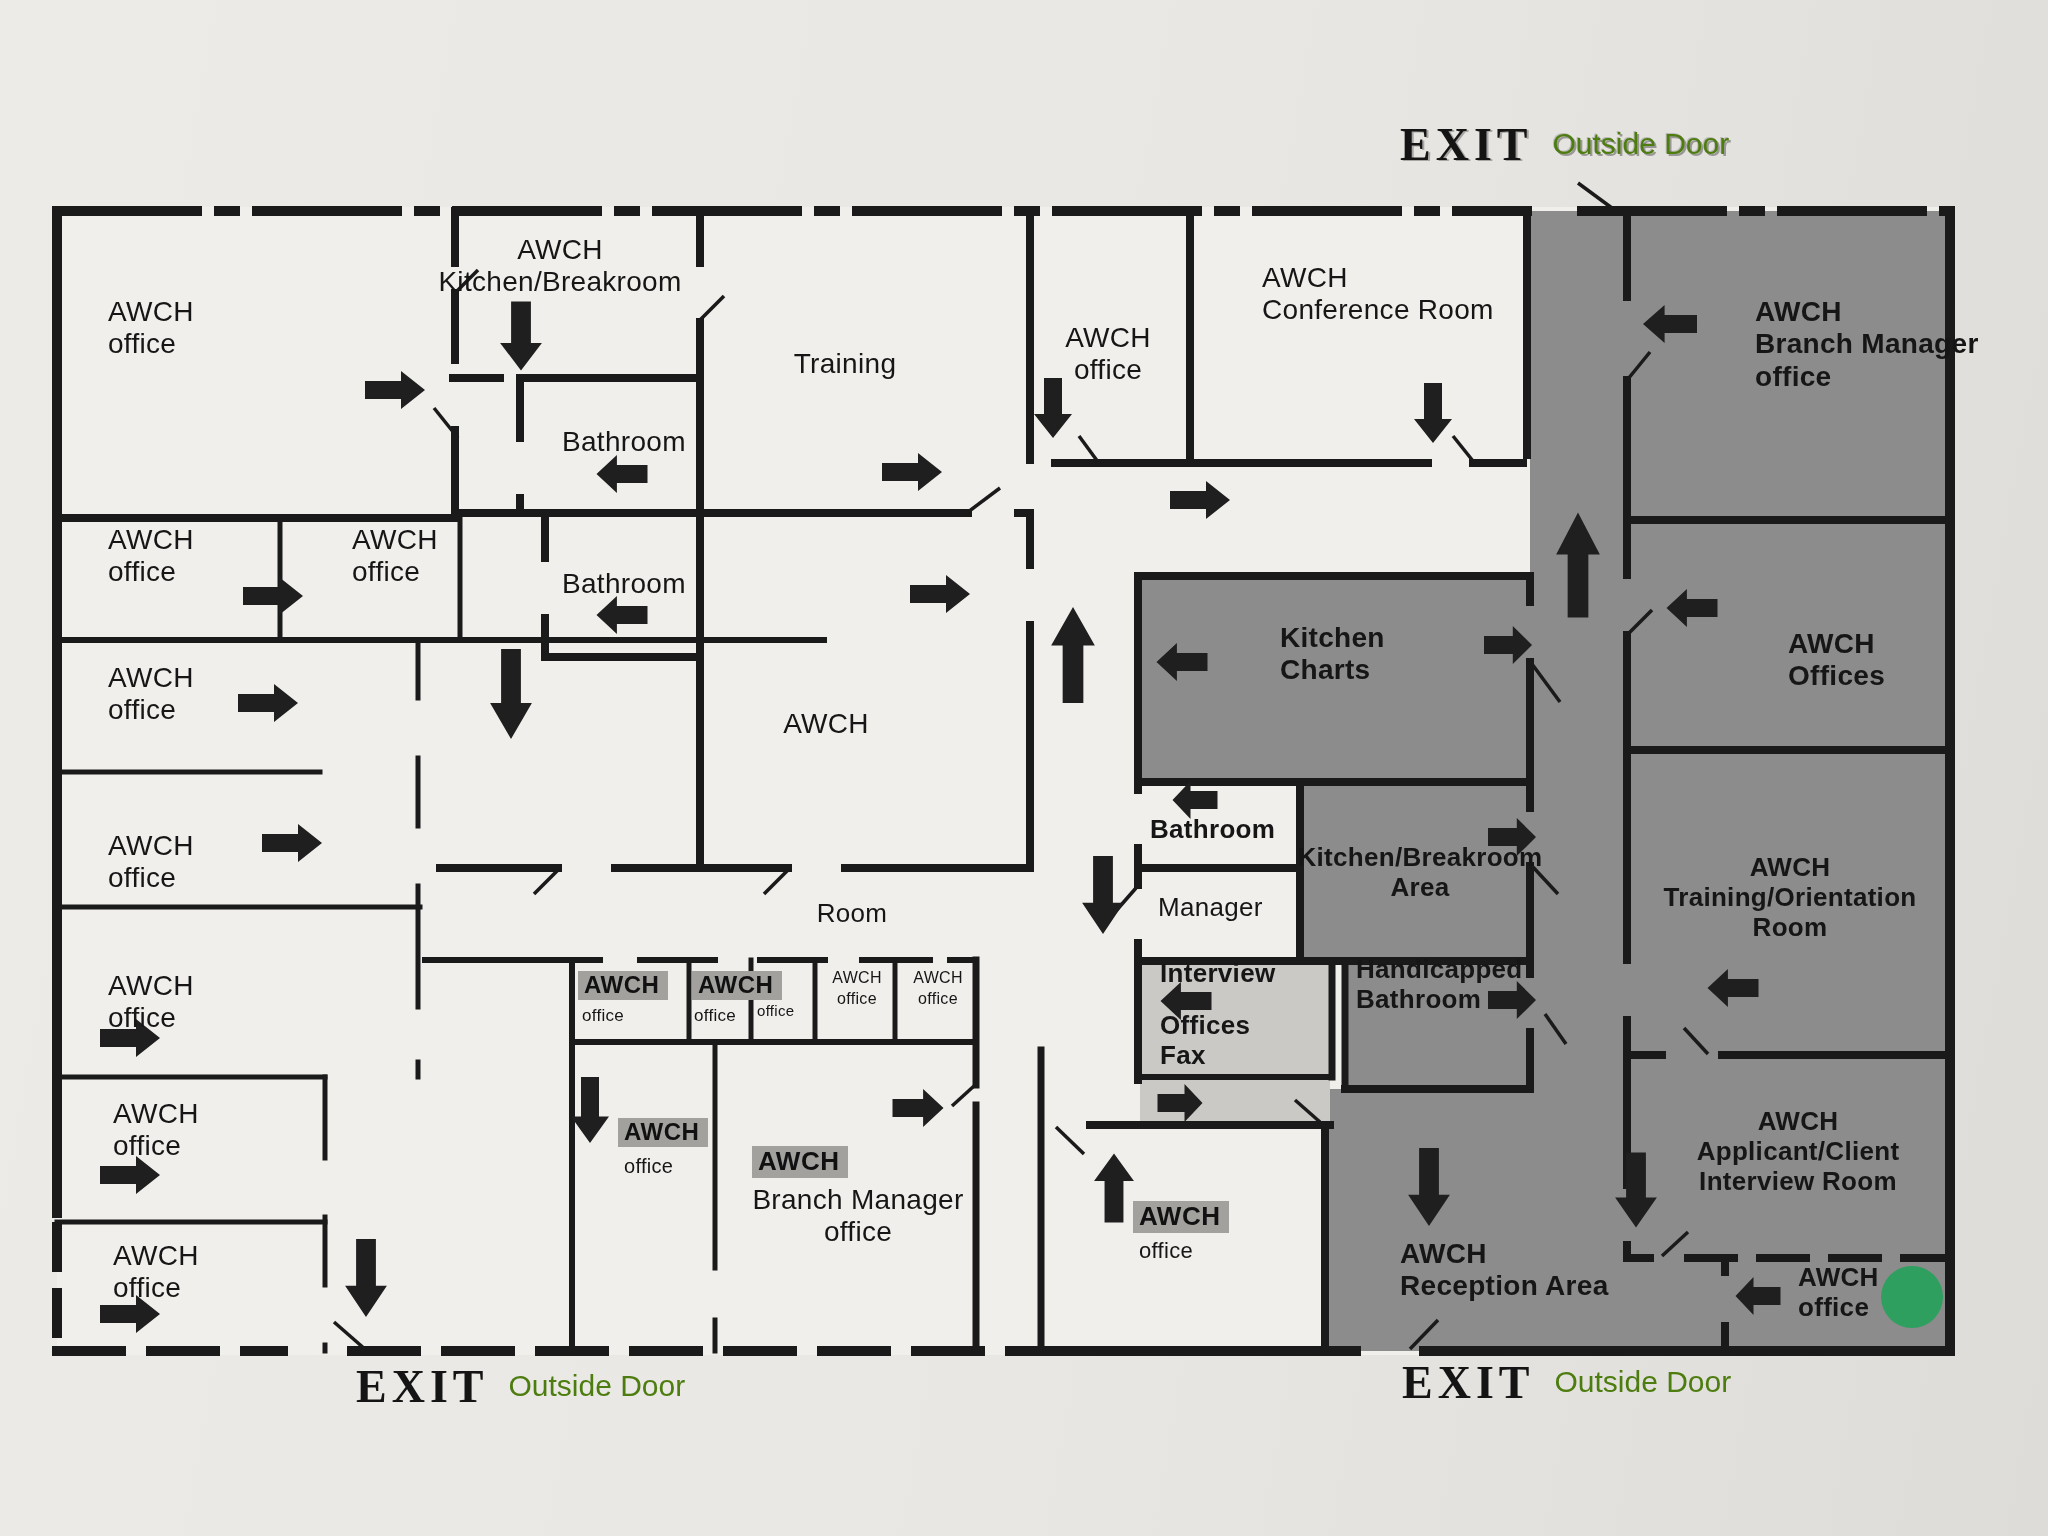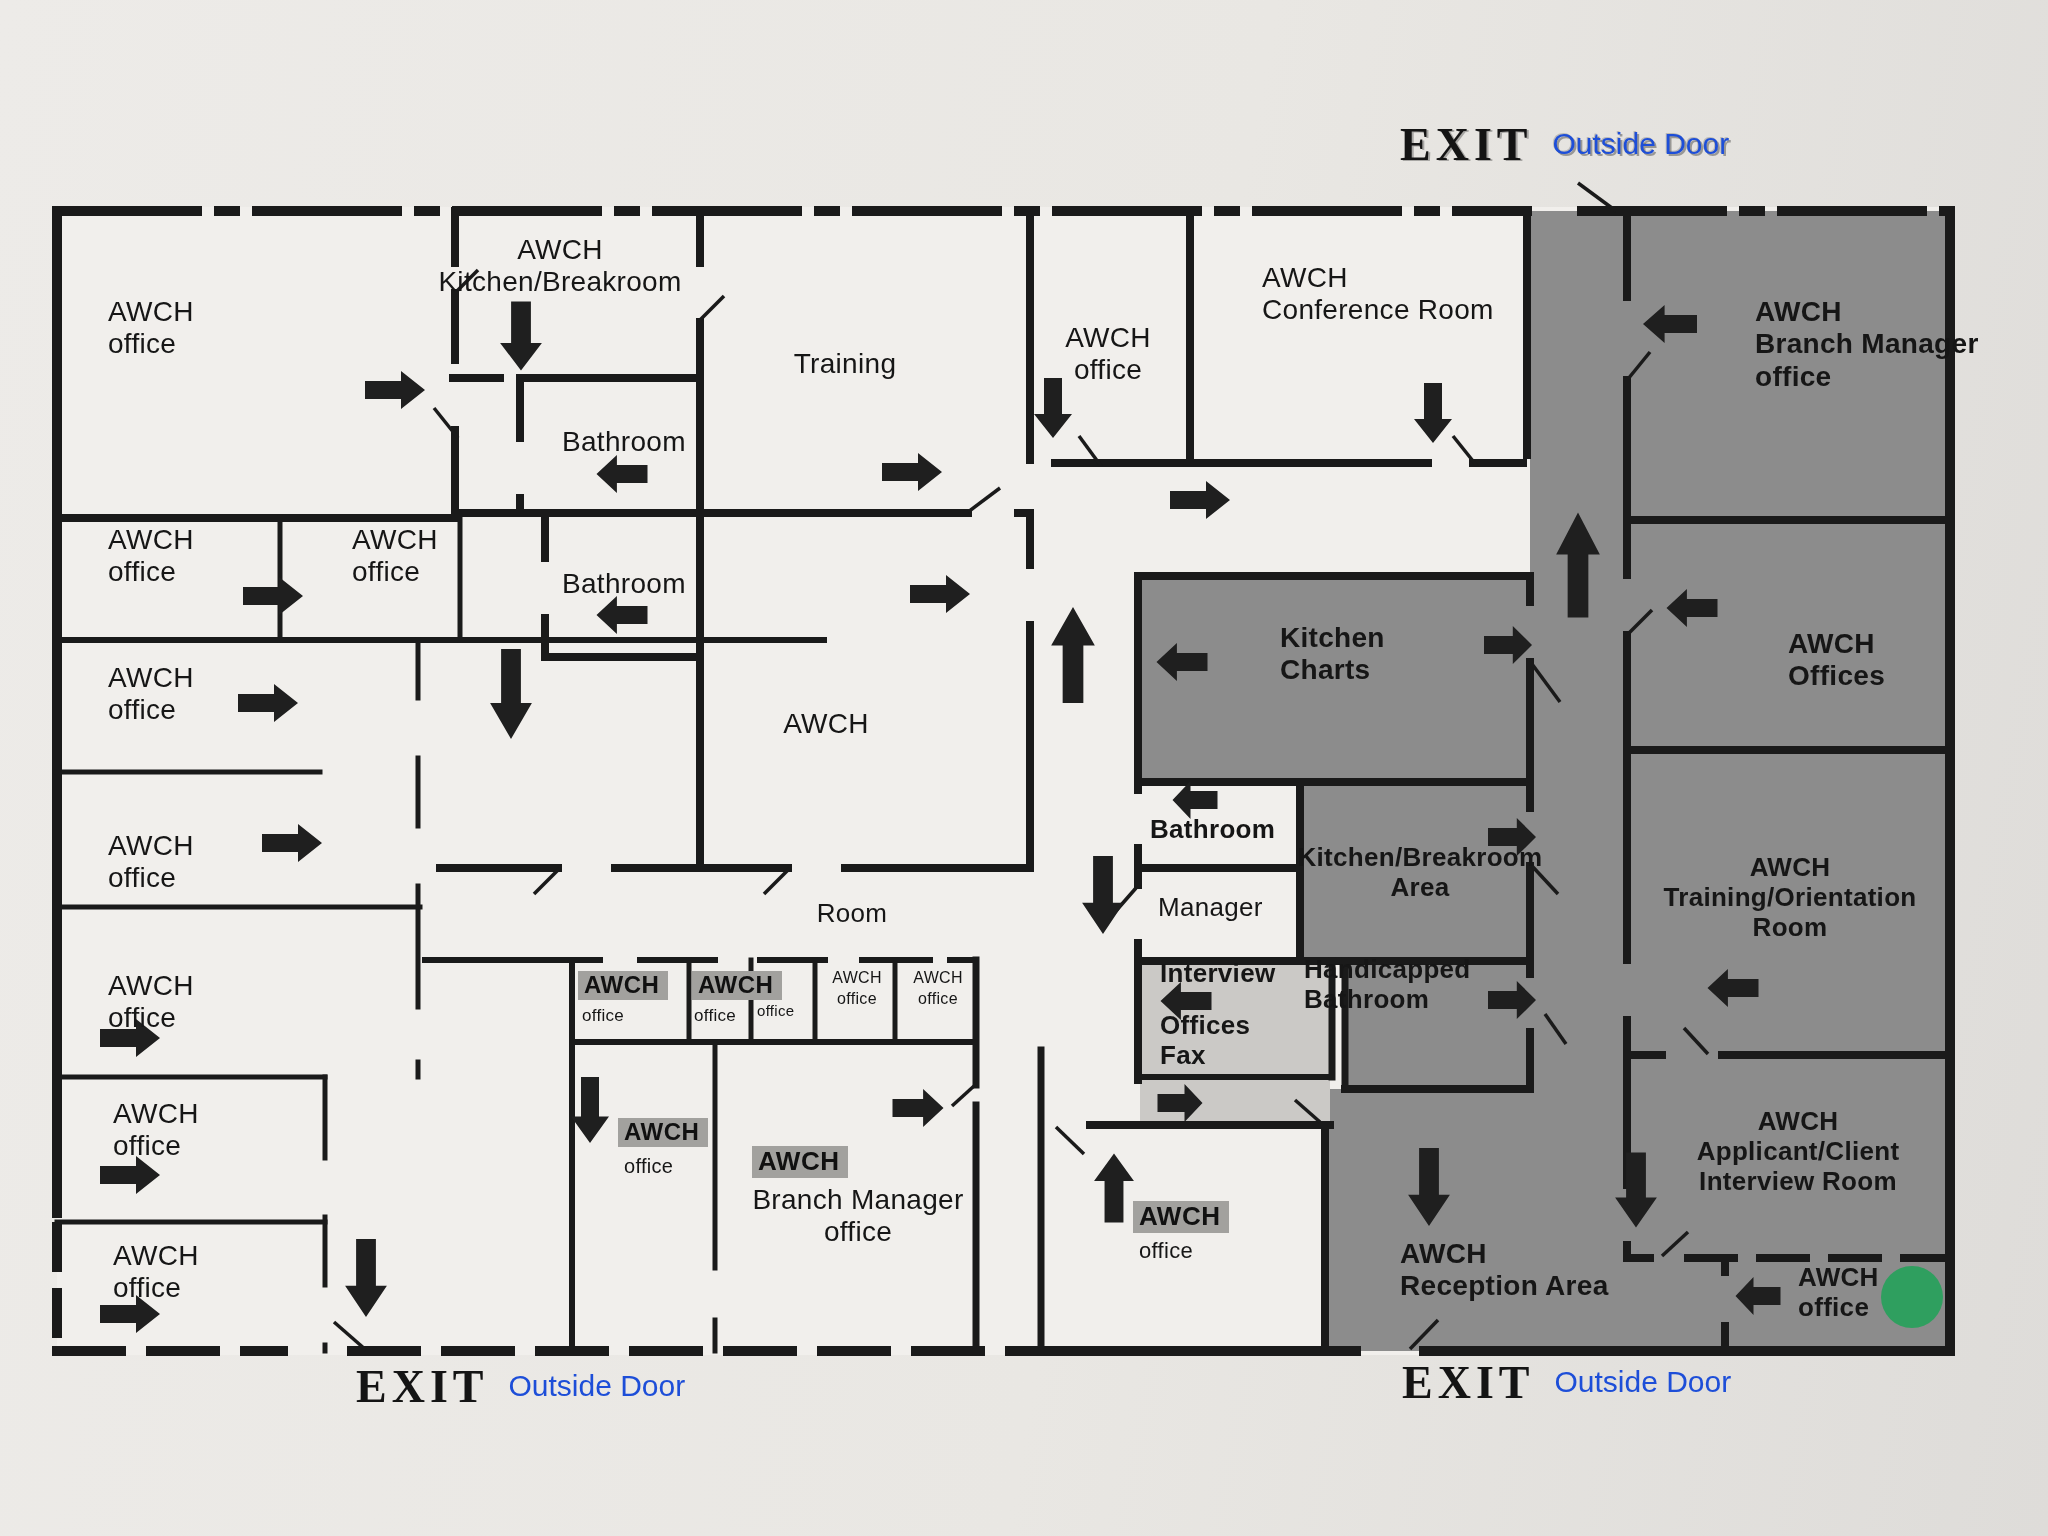--- a/index.html
+++ b/index.html
@@ -26,21 +26,21 @@
     position:absolute;display:inline-block;background:#a2a19e;color:#111;
     font-weight:bold;padding:1px 9px 2px 6px;font-size:26px;line-height:1.1;
     letter-spacing:.5px;
   }
   .hl.s24{font-size:24px;}
   .exit-group{position:absolute;white-space:nowrap;}
   .exit-word{
     font-family:"Liberation Serif", serif;font-weight:bold;font-size:46px;
     letter-spacing:5px;color:#141414;
   }
-  .door-word{font-size:30px;color:#1d4ed8;margin-left:20px;vertical-align:6px;}
+  .door-word{font-size:30px;color:#4d7c0f;margin-left:20px;vertical-align:6px;}
   .ghost .exit-word{text-shadow:2px 1px 0 rgba(50,50,50,.35);}
   .ghost .door-word{text-shadow:2px 2px 0 rgba(60,60,60,.45),-1px -1px 0 rgba(90,90,90,.3);}
 </style>
 </head>
 <body>
 
 <div id="stage">
 
 <svg class="plan" width="2048" height="1536" viewBox="0 0 2048 1536">
 
@@ -268,21 +268,21 @@
   <div class="lbl" style="left:1262px;top:262px">AWCH
 Conference Room</div>
   <div class="lbl c s26" style="left:852px;top:898px">Room</div>
 
   <div class="lbl b" style="left:1280px;top:622px">Kitchen
 Charts</div>
   <div class="lbl b s26" style="left:1150px;top:814px">Bathroom</div>
   <div class="lbl s26" style="left:1158px;top:892px">Manager</div>
   <div class="lbl c b s26" style="left:1420px;top:842px">Kitchen/Breakroom
 Area</div>
-  <div class="lbl b s26" style="left:1304px;top:954px">Handicapped
+  <div class="lbl b s26" style="left:1356px;top:954px">Handicapped
 Bathroom</div>
   <div class="lbl b s26" style="left:1160px;top:958px">Interview</div>
   <div class="lbl b s26" style="left:1160px;top:1010px">Offices
 Fax</div>
 
   <div class="hl s24" style="left:578px;top:971px">AWCH</div>
   <div class="lbl s17" style="left:582px;top:1006px">office</div>
   <div class="hl s24" style="left:692px;top:971px">AWCH</div>
   <div class="lbl s17" style="left:694px;top:1006px">office</div>
   <div class="lbl s15" style="left:757px;top:1002px">office</div>

